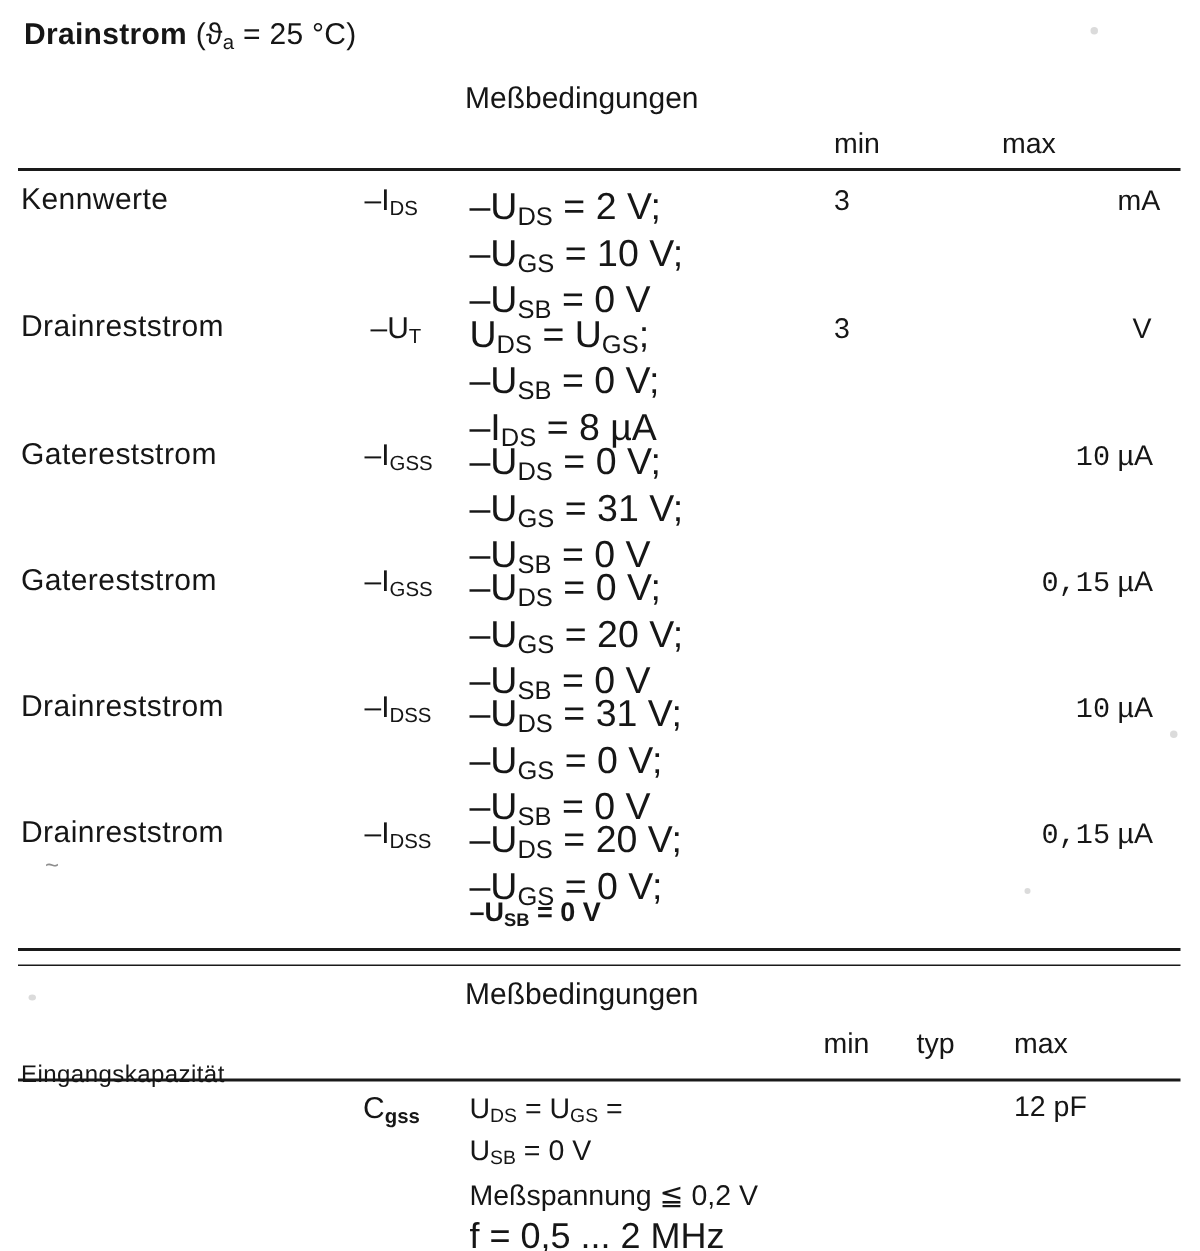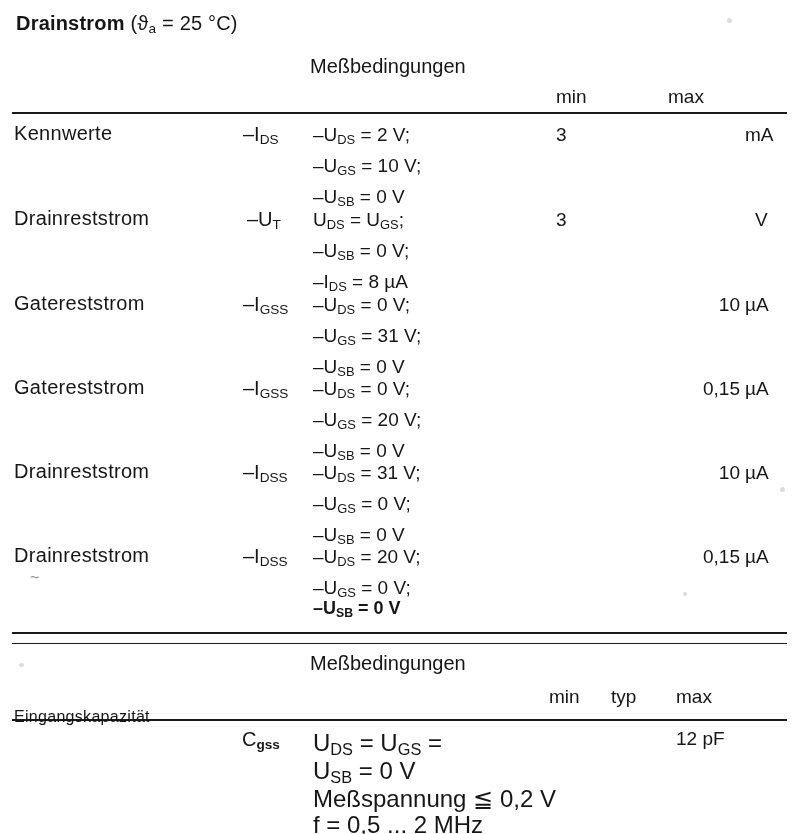--- a/index.html
+++ b/index.html
@@ -89,34 +89,35 @@
   .c-sym {
     position: absolute;
     left: 243px;
     font-size: 20px;
     white-space: nowrap;
     text-align: center;
   }
   .c-cond {
     position: absolute;
     left: 313px;
-    font-size: 19px;
+    font-size: 25px;
     white-space: nowrap;
   }
   .c-min {
     position: absolute;
     left: 556px;
     font-size: 19px;
     white-space: nowrap;
   }
   .c-max {
     position: absolute;
     font-size: 19px;
     white-space: nowrap;
     text-align: right;
+    font-family: Liberation Mono, monospace;
   }
   .c-unit {
     position: absolute;
     left: 745px;
     font-size: 19px;
     white-space: nowrap;
   }
 
   
   .t2-cond-title {
@@ -140,21 +141,21 @@
   .t2-sym {
     position: absolute;
     left: 242px;
     top: 728px;
     font-size: 20px;
     white-space: nowrap;
   }
   .t2-cond {
     position: absolute;
     left: 313px;
-    font-size: 24px;
+    font-size: 19px;
     white-space: nowrap;
   }
   .t2-val {
     position: absolute;
     left: 676px;
     top: 728px;
     font-size: 19px;
     white-space: nowrap;
   }
 

